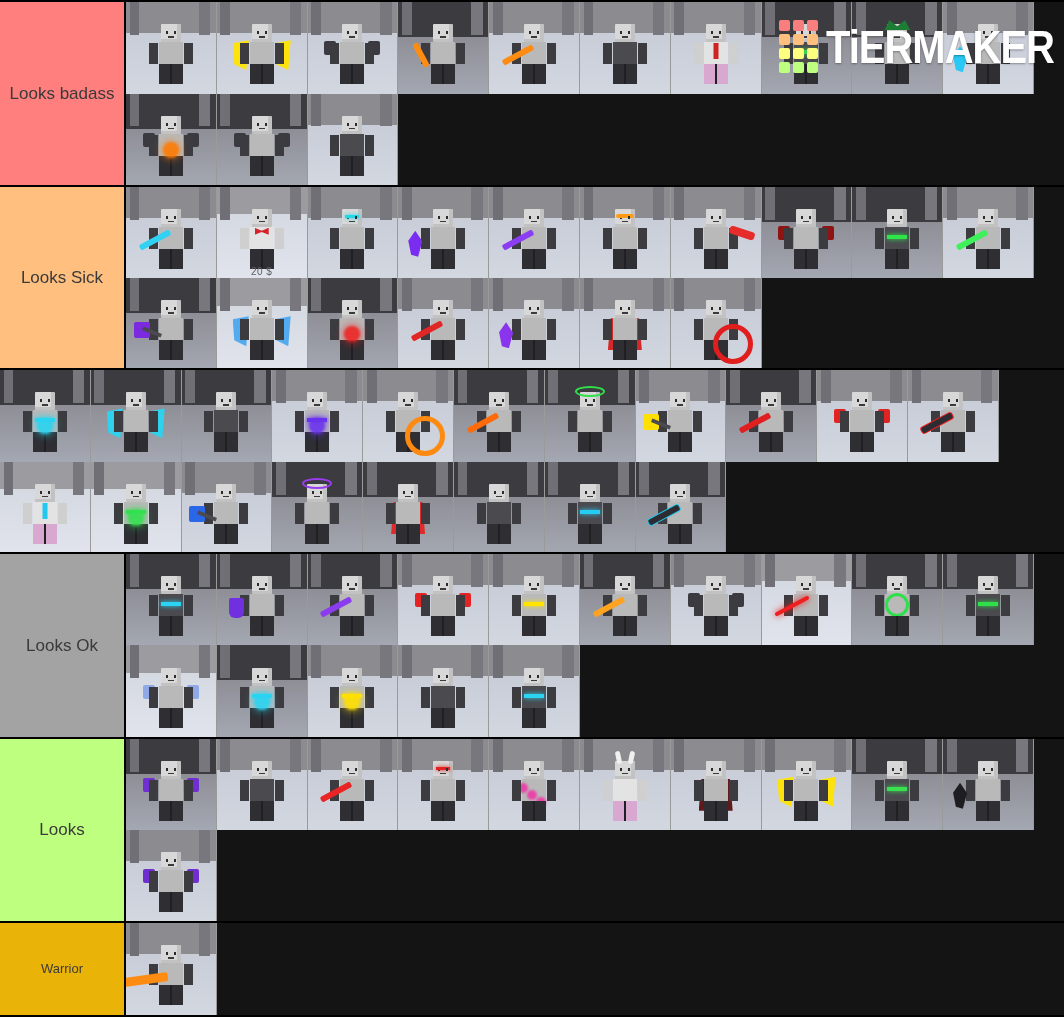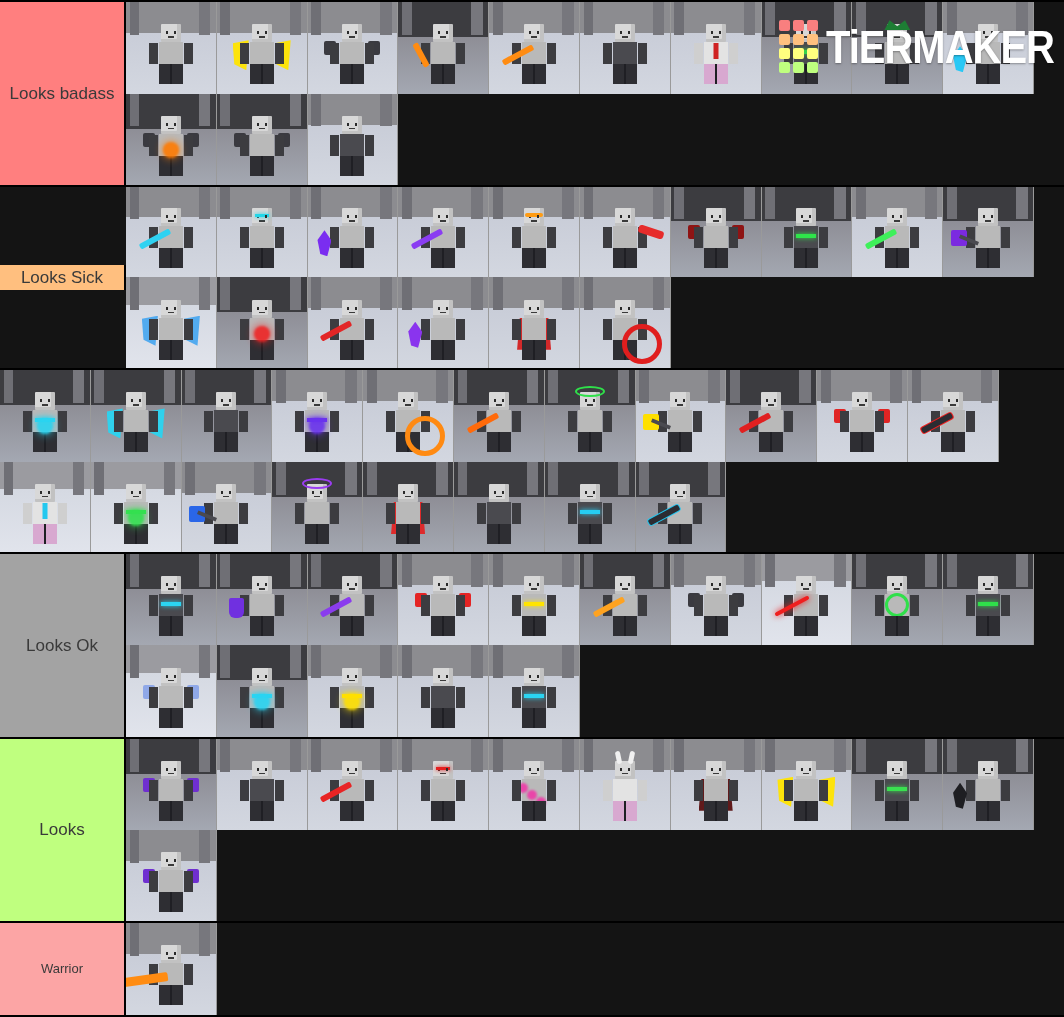--- a/index.html
+++ b/index.html
@@ -392,38 +392,55 @@
             </div>
             <div class="torso dk"></div>
             <div class="arm l"></div>
             <div class="arm r"></div>
             <div class="legs"></div>
           </div>
         </div>
         <div class="empty-fill" style="height: 91.5px;"></div>
       </div>
     </div>
-    <div class="tier-row" style="height: 184px; align-items: center;">
+    <div class="tier-row" style="height: 184px;">
       <div class="tier-label" style="background: rgb(255, 191, 127);">Looks Sick</div>
       <div class="tier-items">
         <div class="cell" title="cyan-blade-bot">
           <div class="scene">
             <div class="pillar p1"></div>
             <div class="pillar p2"></div>
           </div>
           <div class="char">
             <div class="head">
               <div class="mouth"></div>
             </div>
             <div class="torso"></div>
             <div class="arm l"></div>
             <div class="arm r"></div>
             <div class="legs"></div>
             <div class="acc blade" style="background: rgb(47, 210, 242);"></div>
           </div>
+        </div>
+        <div class="cell" title="red-bowtie-butler-bot">
+          <div class="scene bright">
+            <div class="pillar p1"></div>
+            <div class="pillar p2"></div>
+          </div>
+          <div class="char">
+            <div class="head">
+              <div class="mouth"></div>
+            </div>
+            <div class="torso wt"></div>
+            <div class="arm l lt"></div>
+            <div class="arm r lt"></div>
+            <div class="legs"></div>
+            <div class="bowtie"></div>
+          </div>
+          <div class="price">20 $</div>
         </div>
         <div class="cell" title="cyan-eye-mech-bot">
           <div class="scene">
             <div class="pillar p1"></div>
             <div class="pillar p2"></div>
           </div>
           <div class="char">
             <div class="head">
               <div class="mouth"></div>
               <div style="position: absolute; left: 3px; top: 6px; width: 14px; height: 3px; background: rgb(35, 214, 232); box-shadow: rgb(35, 214, 232) 0px 0px 4px;"></div>
@@ -1425,21 +1442,21 @@
             <div class="torso"></div>
             <div class="arm l"></div>
             <div class="arm r"></div>
             <div class="legs"></div>
           </div>
         </div>
         <div class="empty-fill" style="height: 91.5px;"></div>
       </div>
     </div>
     <div class="tier-row" style="height: 94px;">
-      <div class="tier-label small" style="background: #fca5a5;">Warrior</div>
+      <div class="tier-label small" style="background: #eab308;">Warrior</div>
       <div class="tier-items">
         <div class="cell" title="orange-greatsword-bot">
           <div class="scene">
             <div class="pillar p1"></div>
             <div class="pillar p2"></div>
           </div>
           <div class="char">
             <div class="head">
               <div class="mouth"></div>
             </div>

